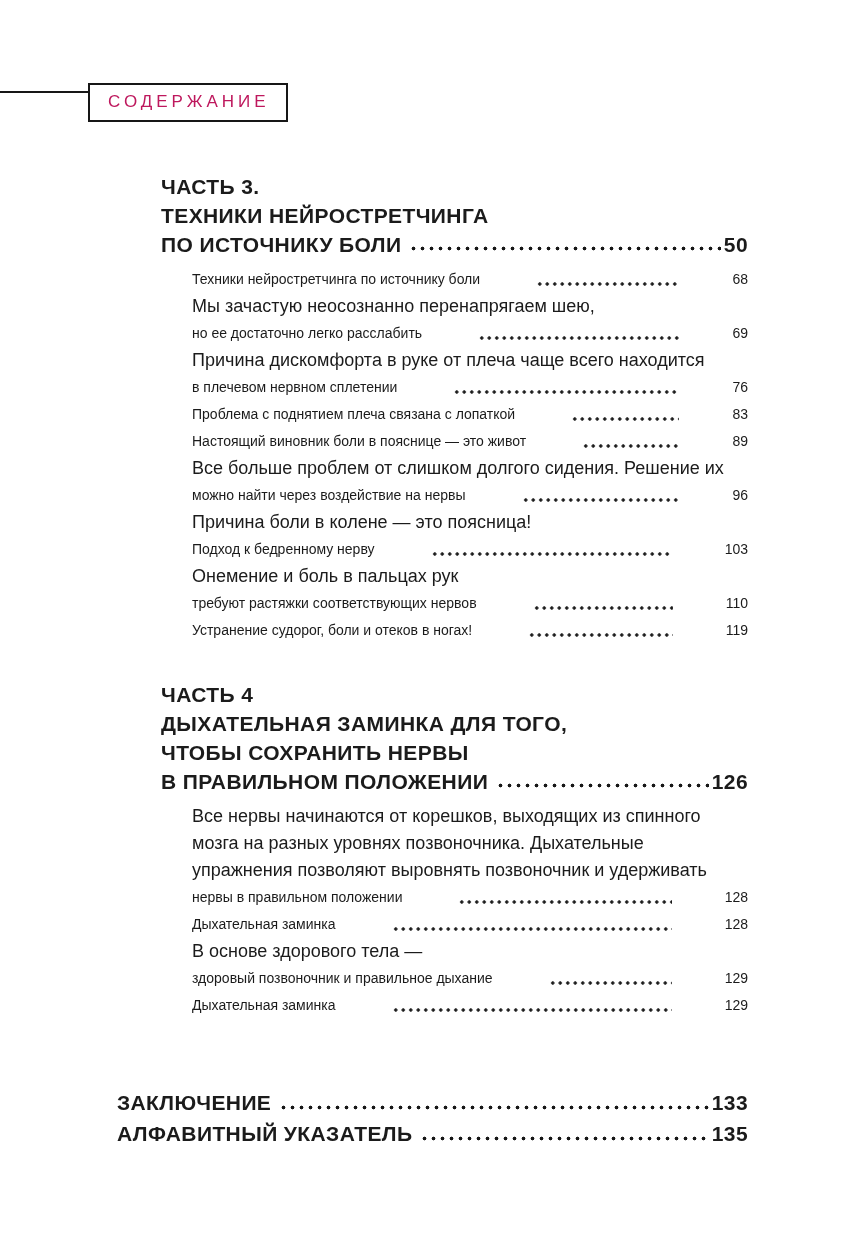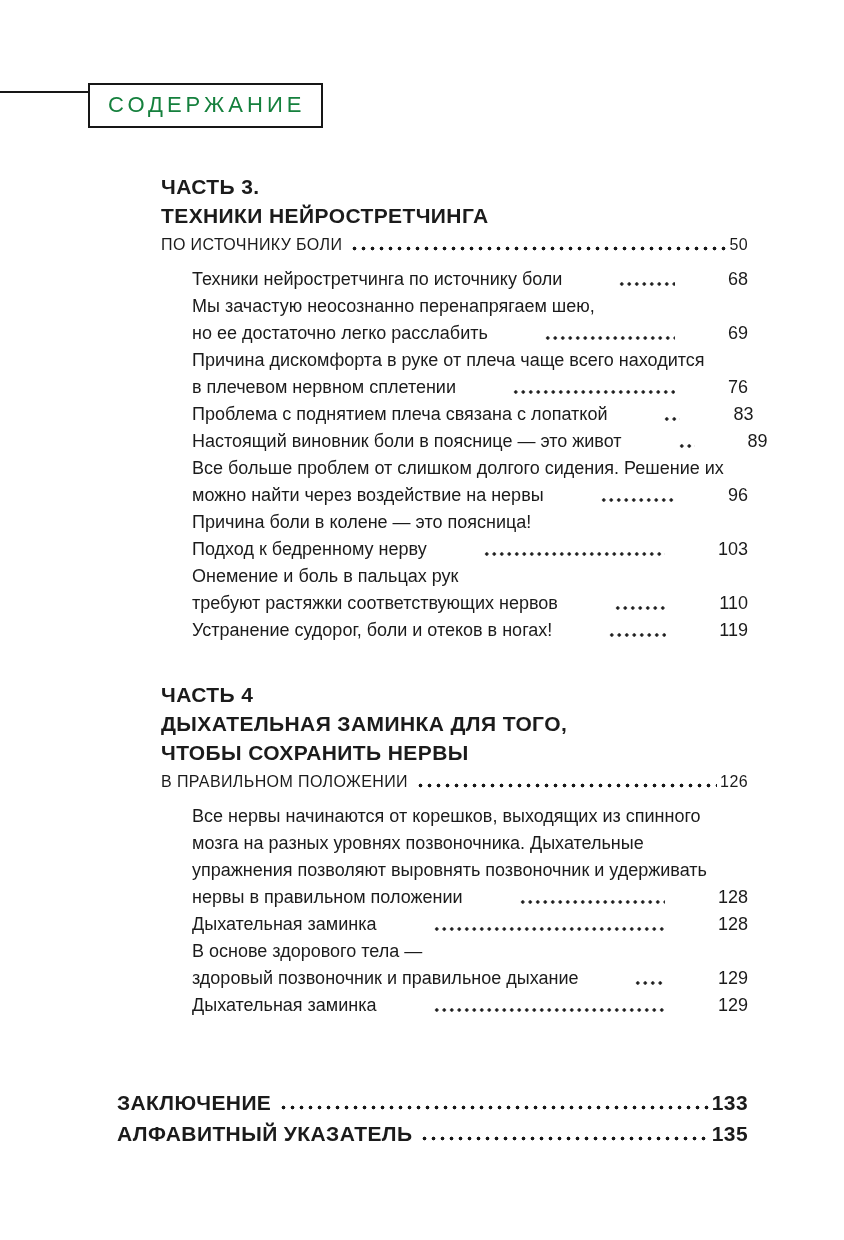--- a/index.html
+++ b/index.html
@@ -7,32 +7,32 @@
     width:844px;height:1240px;margin:0 auto;position:relative;overflow:hidden;
     background:#ffffff;color:#1b1b1b;
     font-family:"Liberation Sans","DejaVu Sans",sans-serif;
   }
   
   .header-wrap{position:relative;height:128px;}
   .header-rule{position:absolute;left:0;top:91px;width:90px;height:2px;background:#171717;}
   .header-box{
     position:absolute;left:88px;top:83px;
     border:2px solid #171717;padding:7px 16px 8px 18px;
-    font-size:22px;letter-spacing:4px;font-weight:400;color:#15803d;
+    font-size:17px;letter-spacing:4px;font-weight:400;color:#be185d;
   }
   
   .content{padding:44px 96px 0 117px;}
   .section{margin-bottom:36px;margin-left:44px;}
   .heading-line{font-weight:700;font-size:21px;line-height:29px;letter-spacing:.4px;}
   .row{display:flex;}
   .row .txt{white-space:nowrap;}
-  .row.bold{font-weight:400;font-size:16px;line-height:29px;letter-spacing:.4px;}
+  .row.bold{font-weight:700;font-size:21px;line-height:29px;letter-spacing:.4px;}
   .entries{padding-left:31px;margin-top:7px;}
   .entry-line{font-size:18px;line-height:27px;}
-  .entry .row{font-size:18px;line-height:27px;gap:48px;}
+  .entry .row{font-size:14px;line-height:27px;gap:48px;}
   .dots{
     flex:1 1 auto;min-width:18px;margin:0 5px 0 7px;
     background-image:radial-gradient(circle,#1b1b1b 1.4px,transparent 1.7px);
     background-size:7.5px 7.5px;background-repeat:repeat-x;
     background-position:left 1px bottom 6px;
   }
   .row.bold .dots{
     background-image:radial-gradient(circle,#171717 1.8px,transparent 2.1px);
     background-size:9px 9px;background-position:left 1px bottom 6px;
     margin-right:3px;

